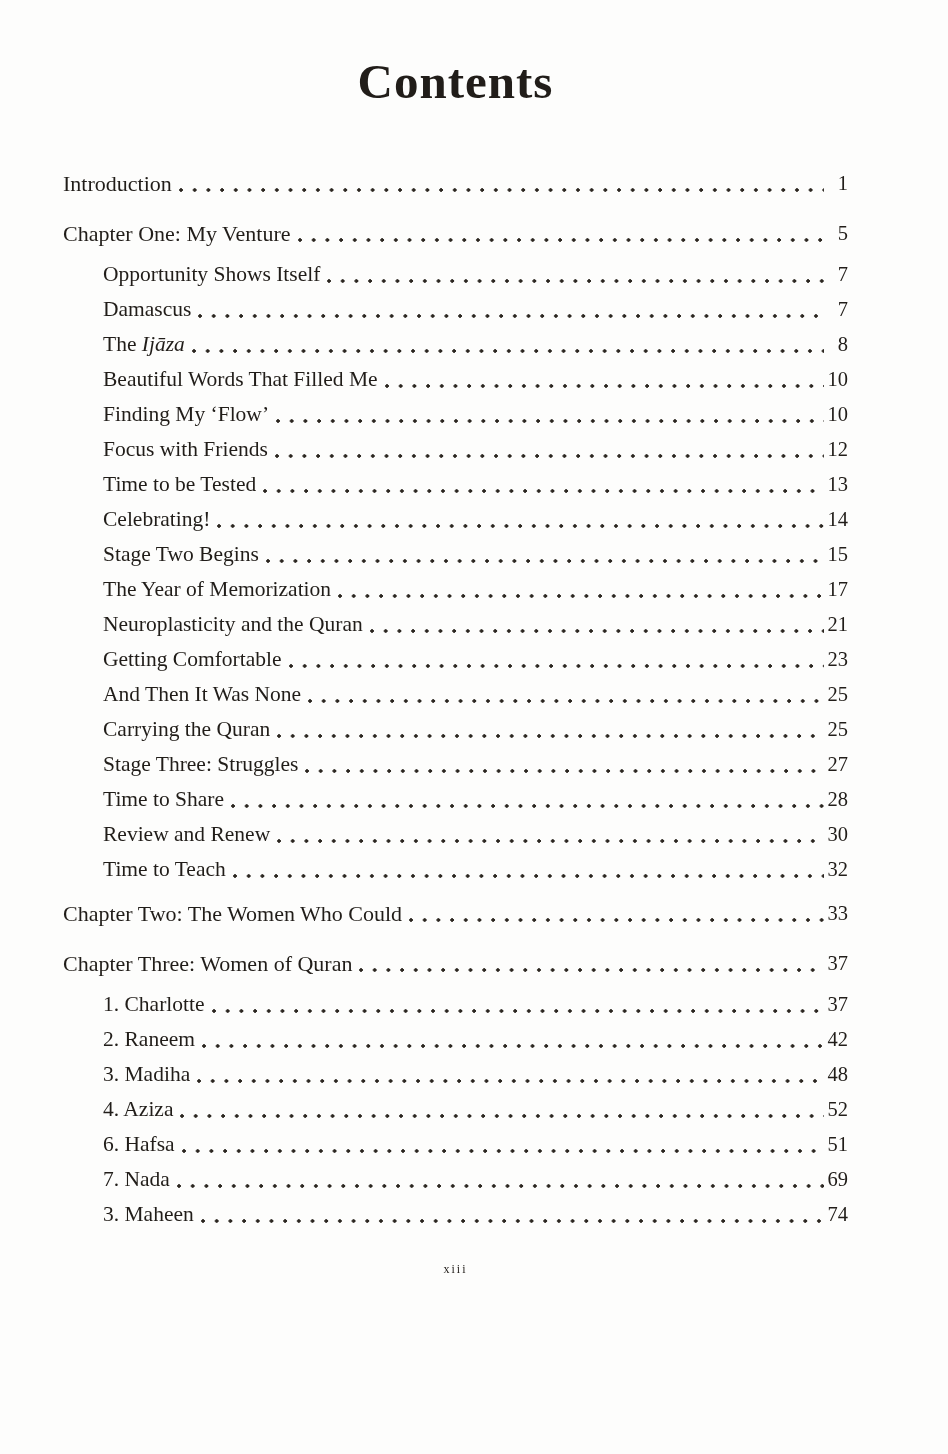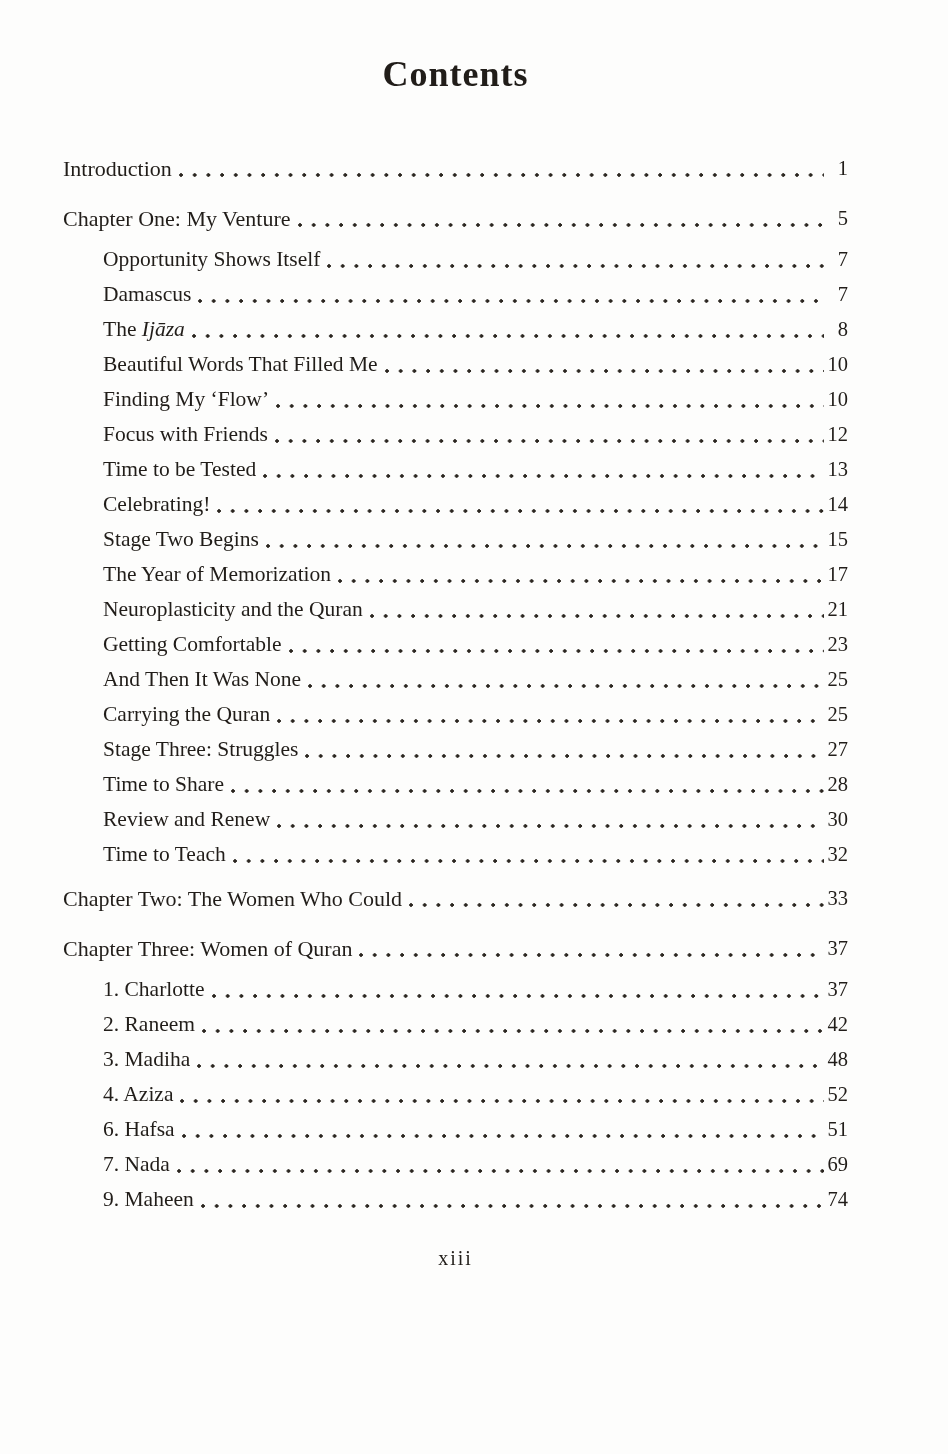--- a/index.html
+++ b/index.html
@@ -12,21 +12,21 @@
     overflow: hidden;
   }
   .page {
     box-sizing: border-box;
     width: 948px;
     height: 1454px;
     padding: 54px 100px 0 63px;
   }
   .title {
     text-align: center;
-    font-size: 36px;
+    font-size: 49px;
     font-weight: 600;
     letter-spacing: 1px;
     margin: 0 0 56px 0;
     line-height: 1.15;
   }
   .toc { display: flex; flex-direction: column; }
   .toc-row {
     display: flex;
     align-items: flex-end;
     line-height: 35px;
@@ -49,21 +49,21 @@
     min-width: 30px;
   }
   .pagenum {
     font-size: 20.5px;
     min-width: 20px;
     text-align: right;
   }
   .folio {
     text-align: center;
     margin-top: 30px;
-    font-size: 20px;
+    font-size: 12px;
     letter-spacing: 2px;
   }
 </style>
 </head>
 <body>
 
 <main class="page">
   <h1 class="title">Contents</h1>
   <nav class="toc" id="toc">
       <div class="toc-row level-0">
@@ -200,19 +200,19 @@
         <span class="toc-label">6. Hafsa</span>
         <span class="dots"></span>
         <span class="pagenum">51</span>
       </div>
       <div class="toc-row level-1">
         <span class="toc-label">7. Nada</span>
         <span class="dots"></span>
         <span class="pagenum">69</span>
       </div>
       <div class="toc-row level-1">
-        <span class="toc-label">9. Maheen</span>
+        <span class="toc-label">3. Maheen</span>
         <span class="dots"></span>
         <span class="pagenum">74</span>
       </div>
     </nav>
   <div class="folio">xiii</div>
 </main>
 
 </body></html>

